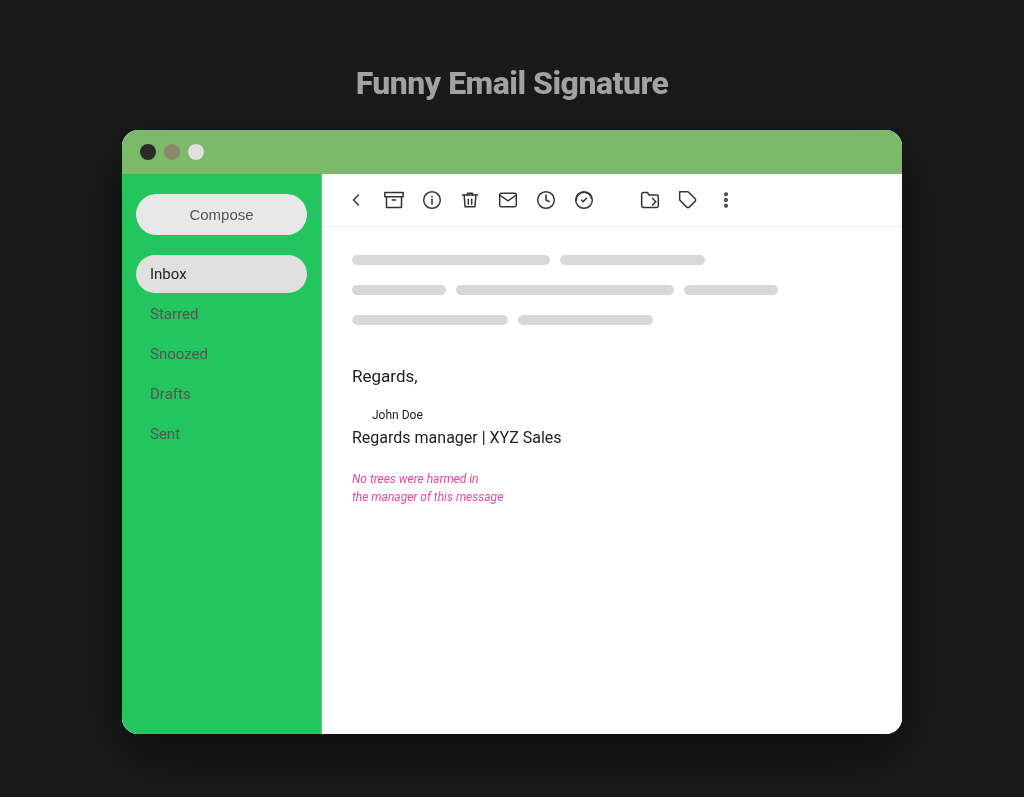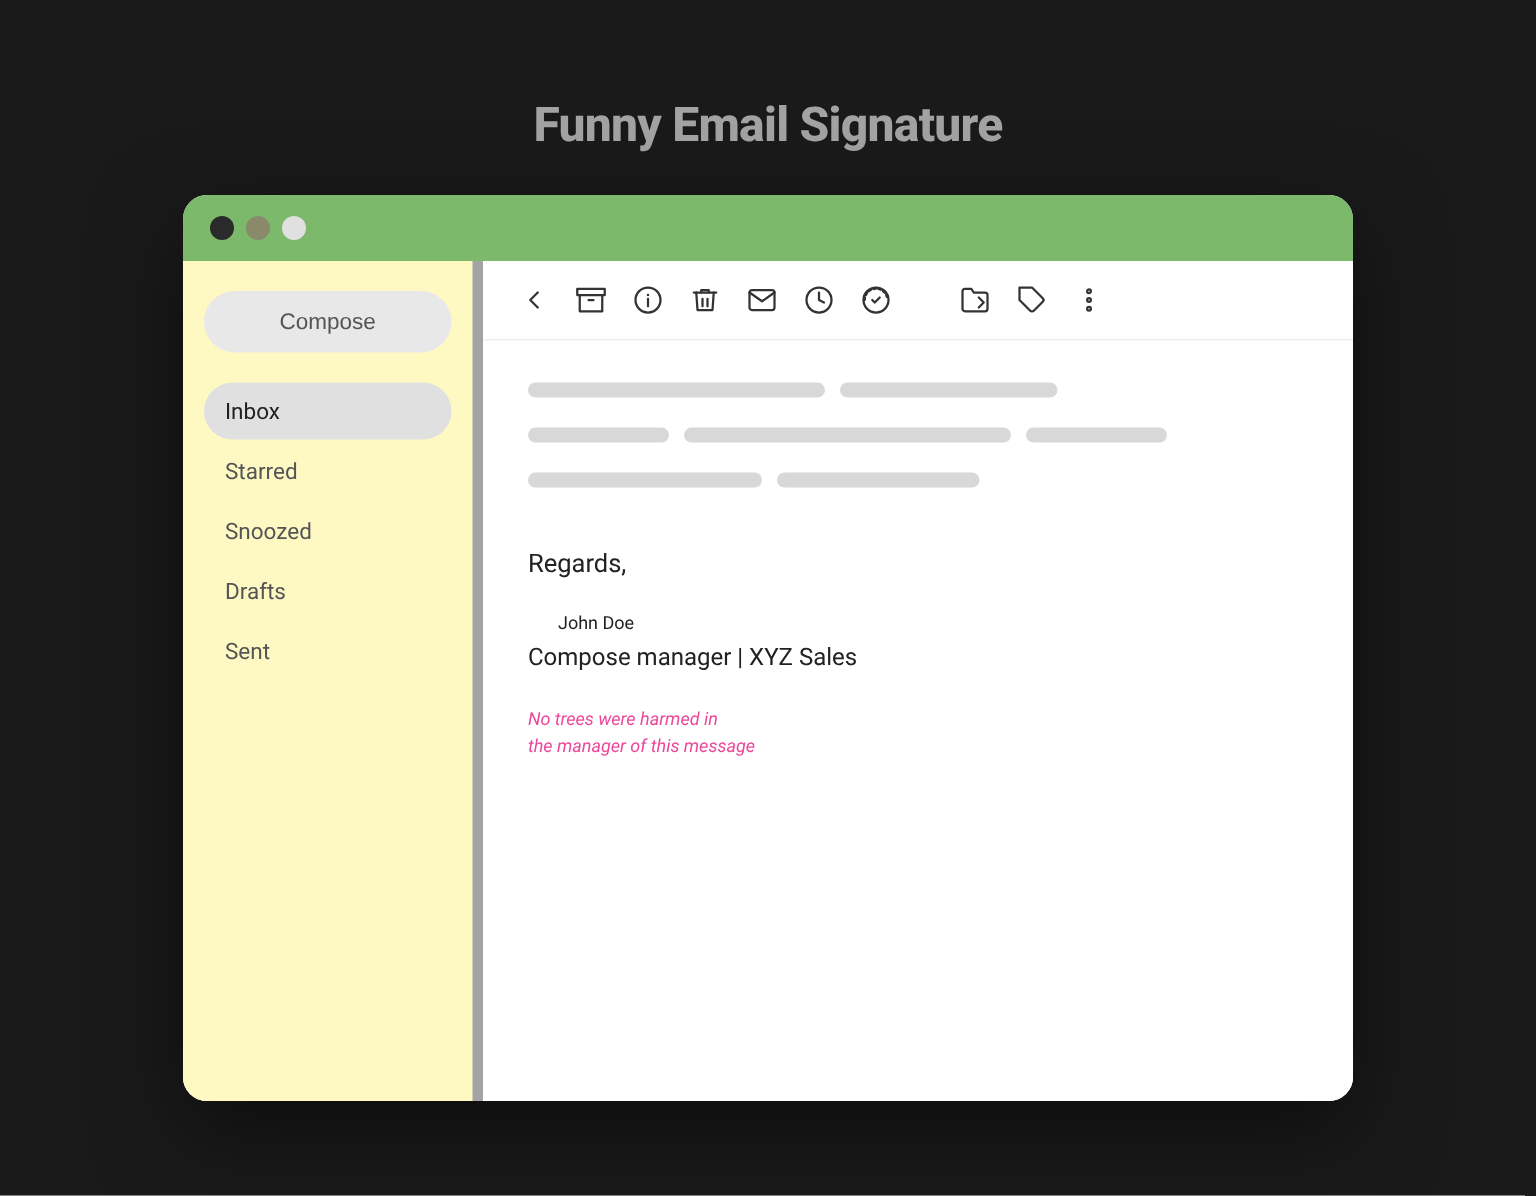--- a/index.html
+++ b/index.html
@@ -52,24 +52,24 @@
 
     .browser-body {
       display: flex;
       background: #f5f5f5;
       min-height: 560px;
     }
 
     
     .sidebar {
       width: 200px;
-      background: #fef9c3;
+      background: #22c55e;
       padding: 20px 14px;
       flex-shrink: 0;
-      border-right: 7px solid #a3a3a3;
+      border-right: 1px solid #a3a3a3;
     }
 
     .compose-btn {
       background: #e8e8e8;
       border: none;
       border-radius: 24px;
       padding: 12px 24px;
       font-size: 15px;
       color: #555;
       cursor: pointer;
@@ -302,21 +302,21 @@
           </div>
           <div class="line-row">
             <div class="header-line" style="width: 30%;"></div>
             <div class="header-line" style="width: 26%;"></div>
           </div>
         </div>
 
         <div class="email-content">
           <p class="regards">Regards,</p>
           <p class="signature-name">John Doe</p>
-          <p class="signature-title">Compose manager | XYZ Sales</p>
+          <p class="signature-title">Regards manager | XYZ Sales</p>
           <p class="funny-signature">No trees were harmed in</p>
           <p class="funny-signature">the manager of this message</p>
         </div>
 
       </div>
     </div>
   </div>
 </div>
 
 </body></html>

